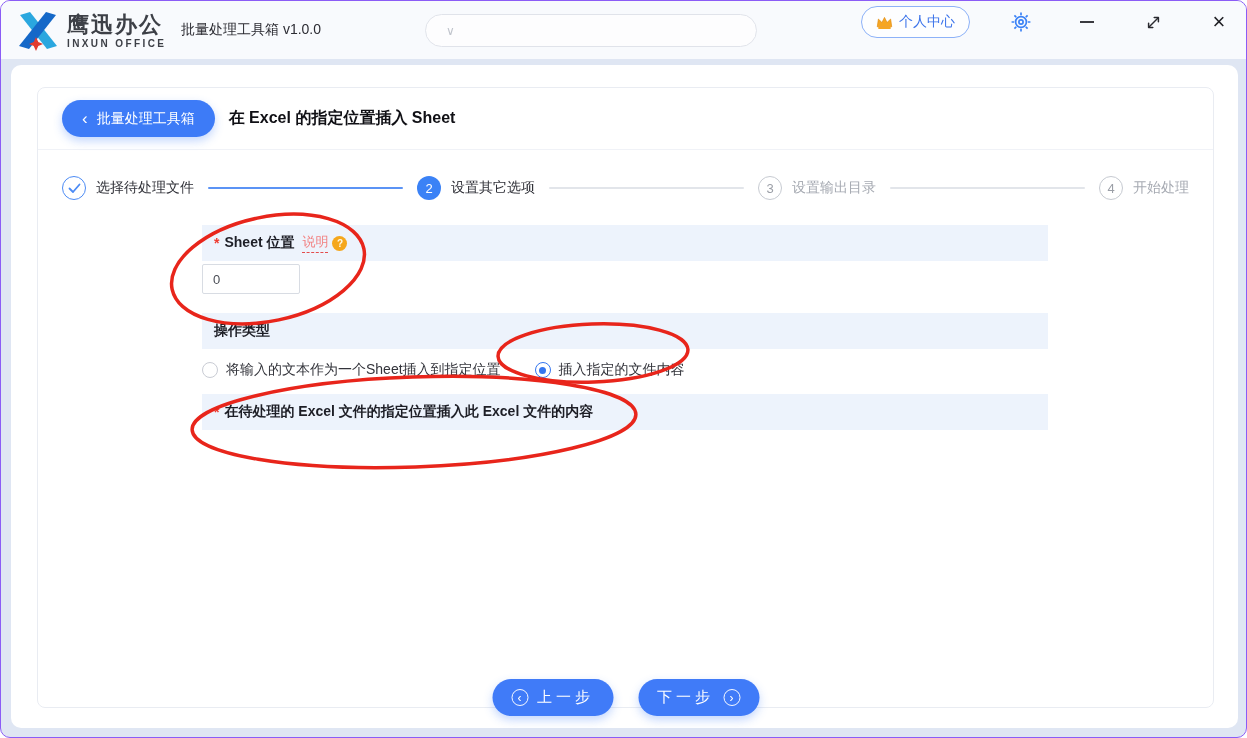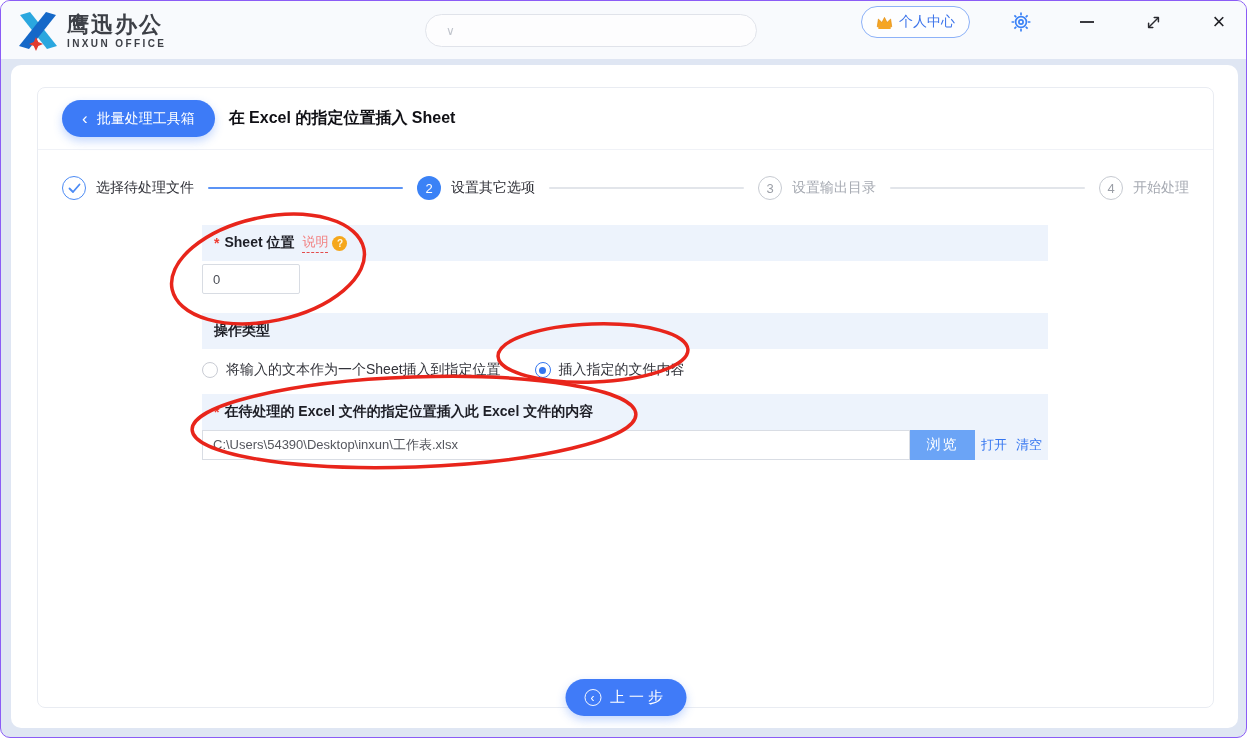--- a/index.html
+++ b/index.html
@@ -89,20 +89,21 @@
       <svg class="logo-mark" viewBox="0 0 44 44">
         <polygon points="4,6 14,3 41,37 31,40" fill="#2aa7df"></polygon>
         <polygon points="30,3 40,6 13,40 3,37" fill="#1568c8"></polygon>
         <polygon points="20,28 22.3,33 27,35 22.3,37 20,42 17.7,37 13,35 17.7,33" fill="#e23b30"></polygon>
       </svg>
       <div class="brand">
         <span class="brand-cn">鹰迅办公</span>
         <span class="brand-en">INXUN OFFICE</span>
       </div>
     </div>
+    <div class="app-title">批量处理工具箱 v1.0.0</div>
 
     <div class="search-pill">
       <span class="chev">∨</span>
     </div>
 
     <div class="header-right">
       <div class="user-pill">
         <svg width="17" height="15" viewBox="0 0 20 17">
           <path d="M1.5 13.5 L2.8 4.5 L7 8.5 L10 2.5 L13 8.5 L17.2 4.5 L18.5 13.5 Z" fill="#f6a623" stroke="#e08c12" stroke-width="0.8"></path>
           <rect x="2.5" y="13.8" width="15" height="2.2" rx="1" fill="#f6a623"></rect>
@@ -208,37 +209,33 @@
               <span class="radio-label">插入指定的文件内容</span>
             </div>
           </div>
         </div>
 
         <div class="sec3">
           <div class="bar" style="background:transparent;">
             <span class="req">*</span>
             <span class="bar-label">在待处理的 Excel 文件的指定位置插入此 Excel 文件的内容</span>
           </div>
-          <div class="file-row">
-            <input class="file-input" type="text" value="C:\Users\54390\Desktop\inxun\工作表.xlsx" style="">
-            <button class="browse-btn">浏览</button>
-            <div class="file-links">
-              <span>打开</span>
-              <span>清空</span>
-            </div>
-          </div>
         </div>
 
       </div>
 
       <div class="footer-btns">
         <button class="nav-btn">
           <span class="circ-chev">‹</span>
           <span>上一步</span>
         </button>
+        <button class="nav-btn">
+          <span>下一步</span>
+          <span class="circ-chev">›</span>
+        </button>
       </div>
 
     </div>
   </div>
 
   <svg class="annot" viewBox="0 0 1247 738">
     <ellipse cx="267" cy="268" rx="98" ry="52" transform="rotate(-12 267 268)" fill="none" stroke="#e8251b" stroke-width="3.5" stroke-linecap="round"></ellipse>
     <ellipse cx="592" cy="352" rx="95" ry="29" transform="rotate(-2 592 352)" fill="none" stroke="#e8251b" stroke-width="3.5" stroke-linecap="round"></ellipse>
     <ellipse cx="413" cy="421" rx="222" ry="45" transform="rotate(-2 413 421)" fill="none" stroke="#e8251b" stroke-width="3.5" stroke-linecap="round"></ellipse>
   </svg>

